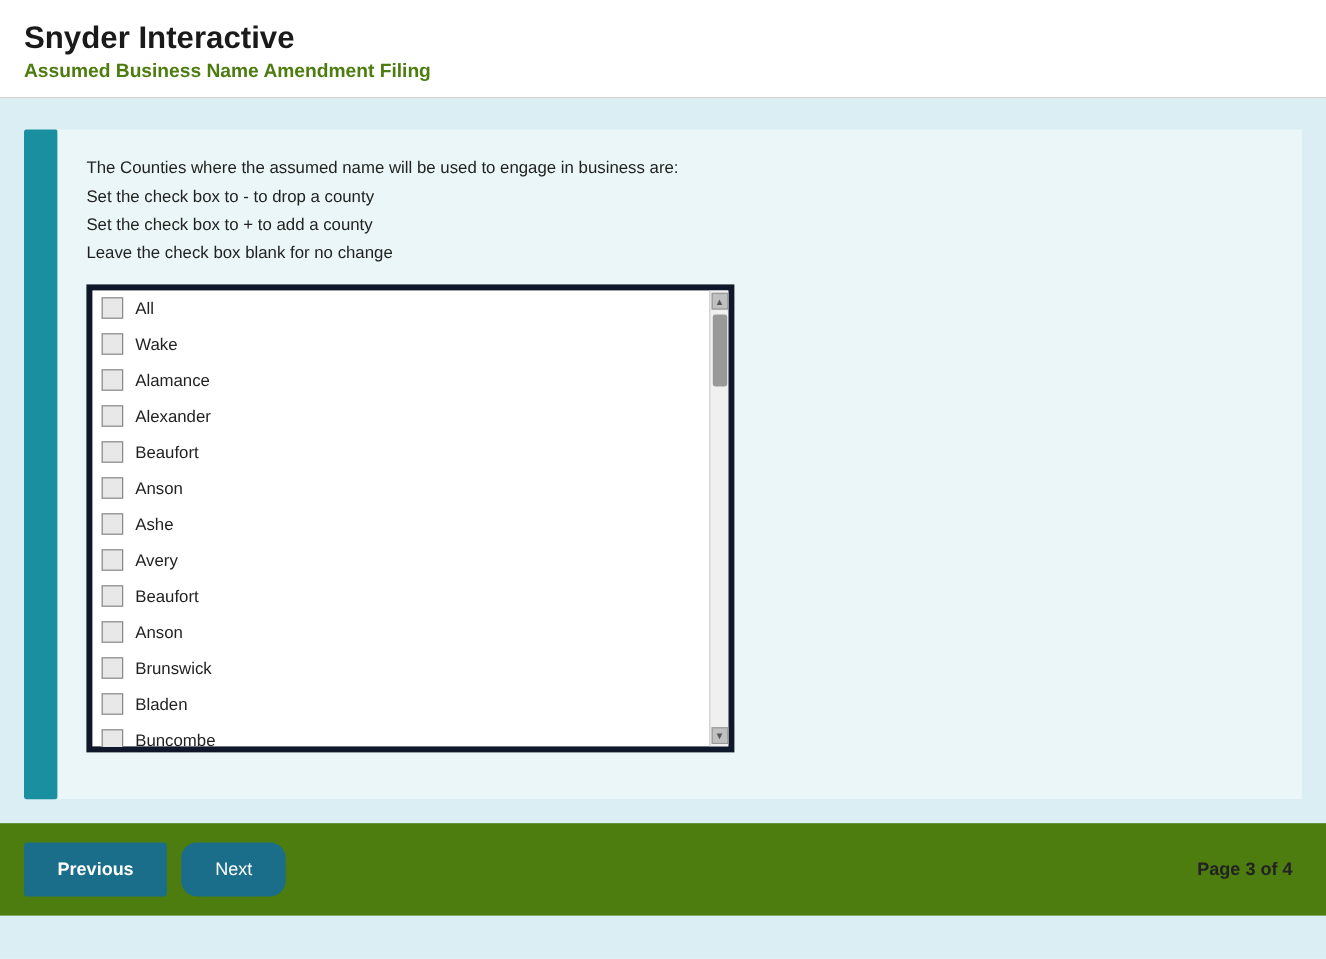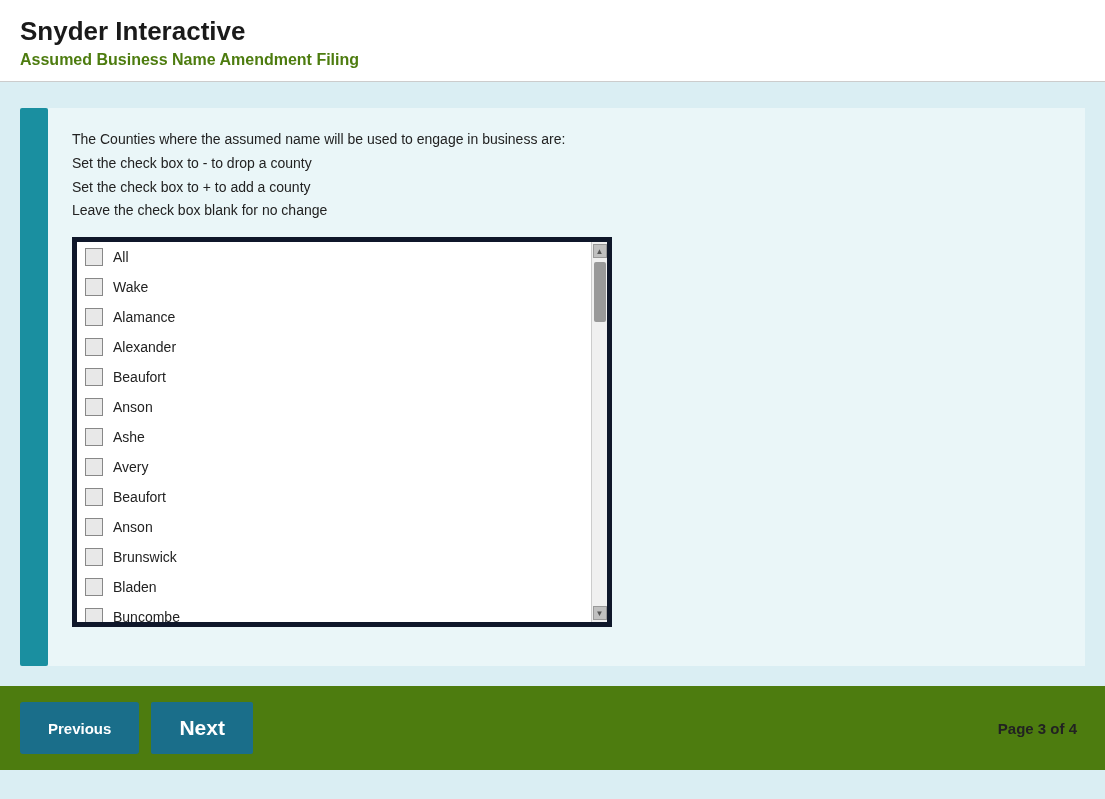--- a/index.html
+++ b/index.html
@@ -171,24 +171,24 @@
       font-weight: bold;
       cursor: pointer;
       border-radius: 3px;
     }
 
     .btn-next {
       background-color: #1a6e8a;
       color: #ffffff;
       border: none;
       padding: 14px 28px;
-      font-size: 21px;
-      font-weight: bold;
-      cursor: pointer;
-      border-radius: 2px;
+      font-size: 15px;
+      font-weight: normal;
+      cursor: pointer;
+      border-radius: 13px;
     }
 
     .page-info {
       font-size: 15px;
       font-weight: bold;
       color: #222;
       margin-right: 8px;
     }
   </style>
 </head>

